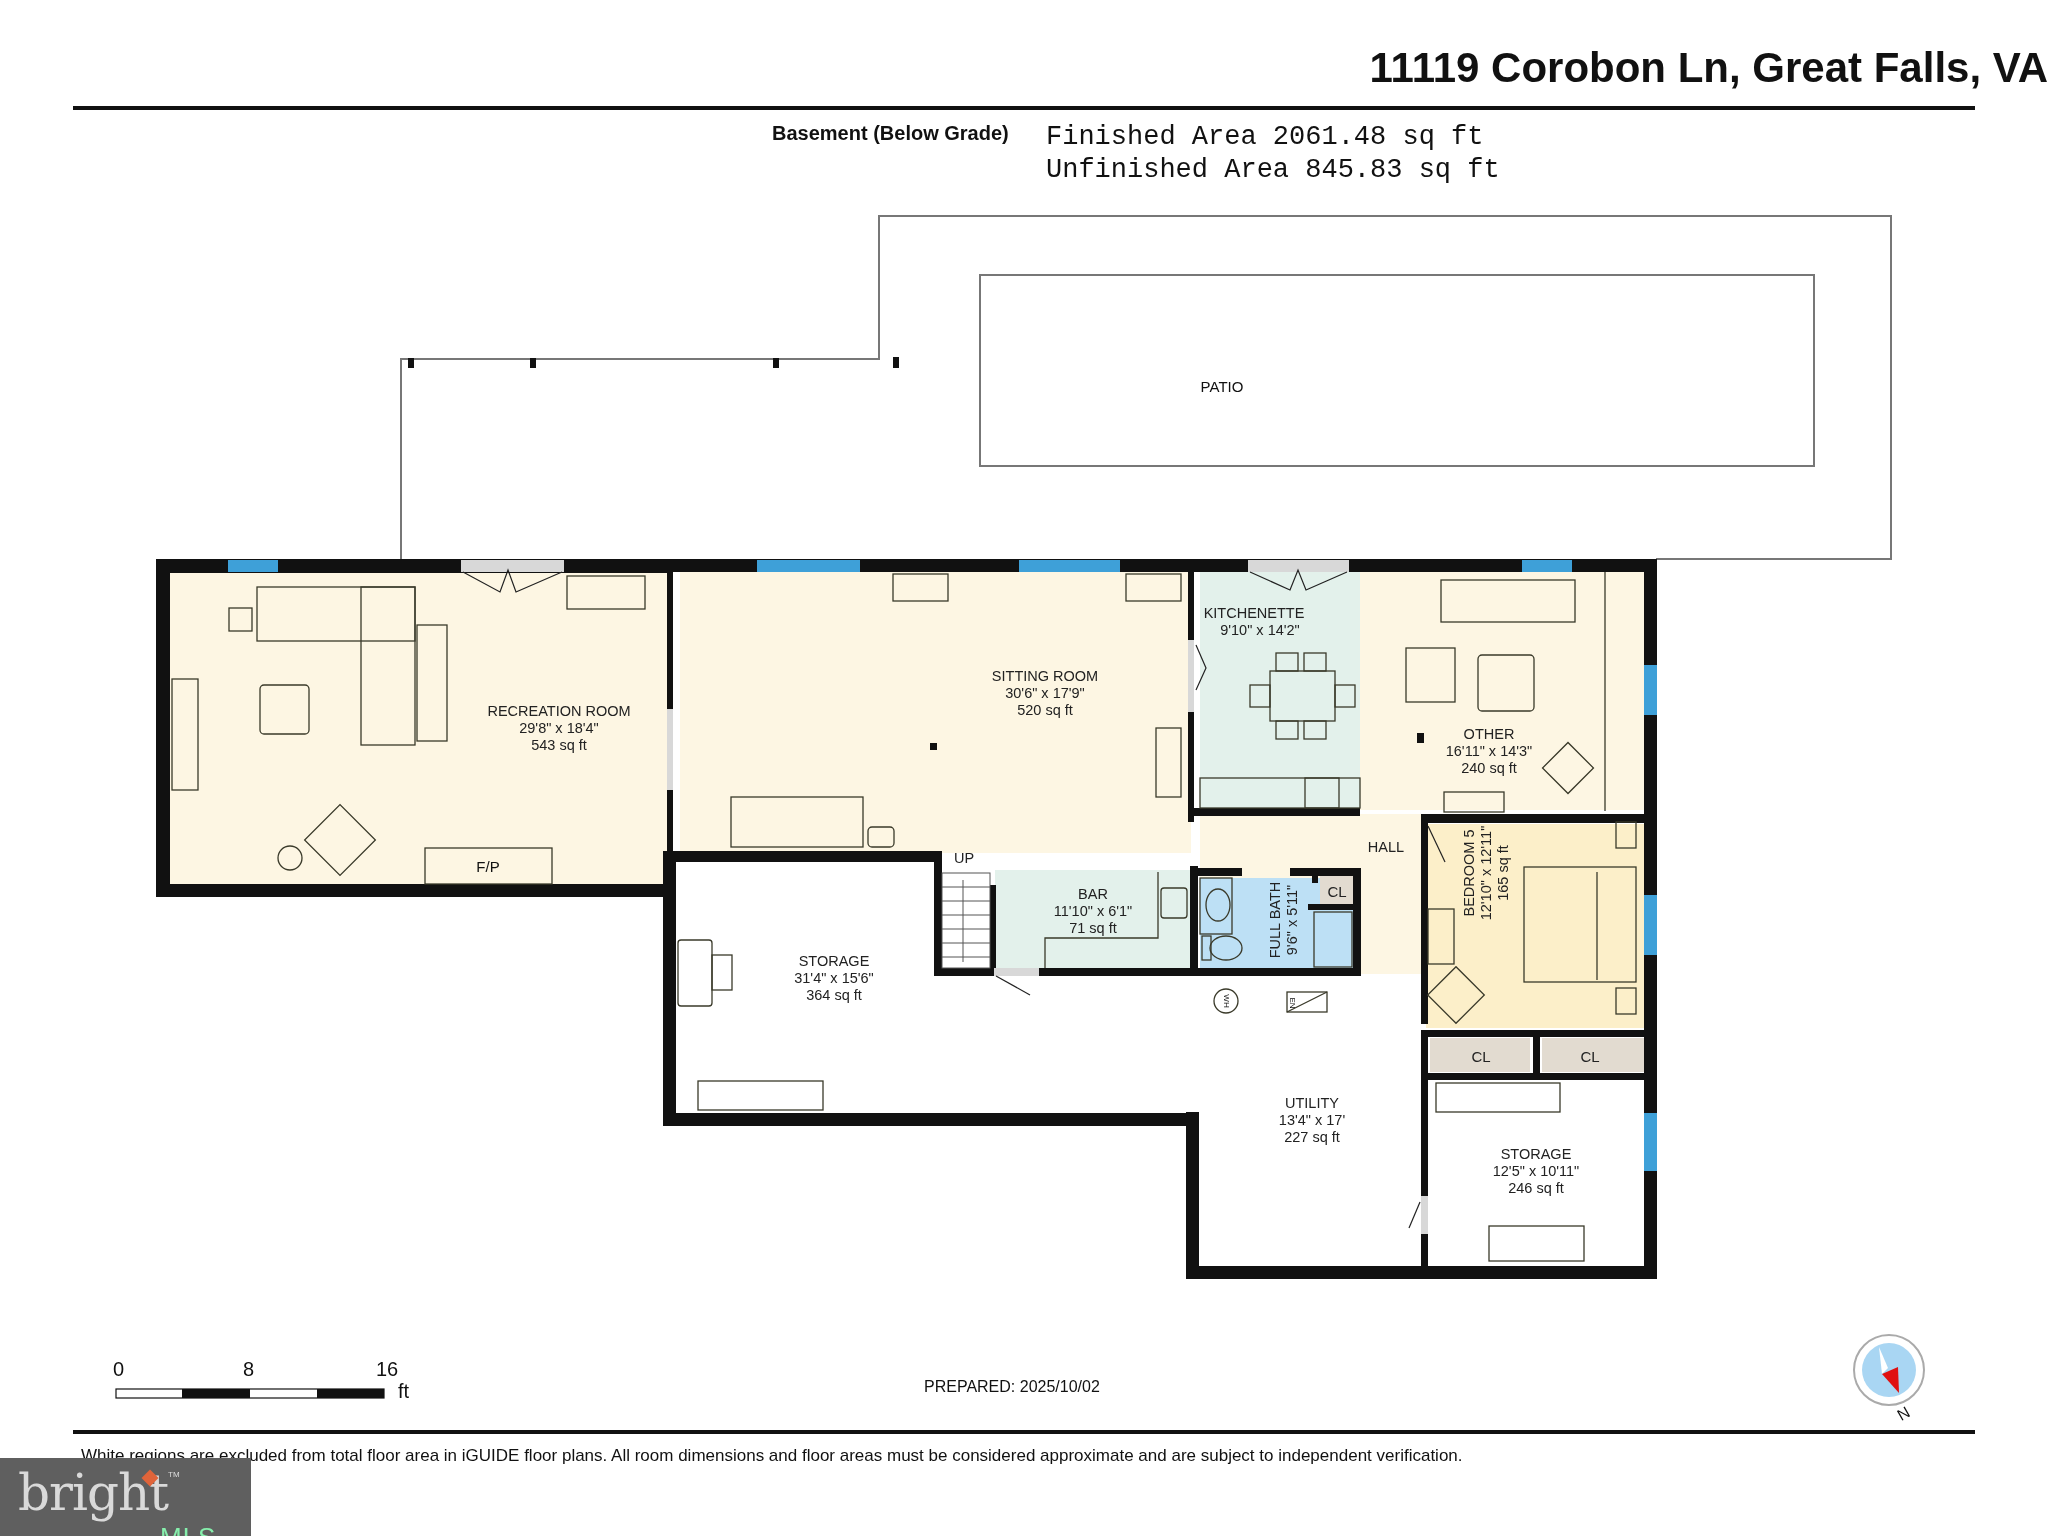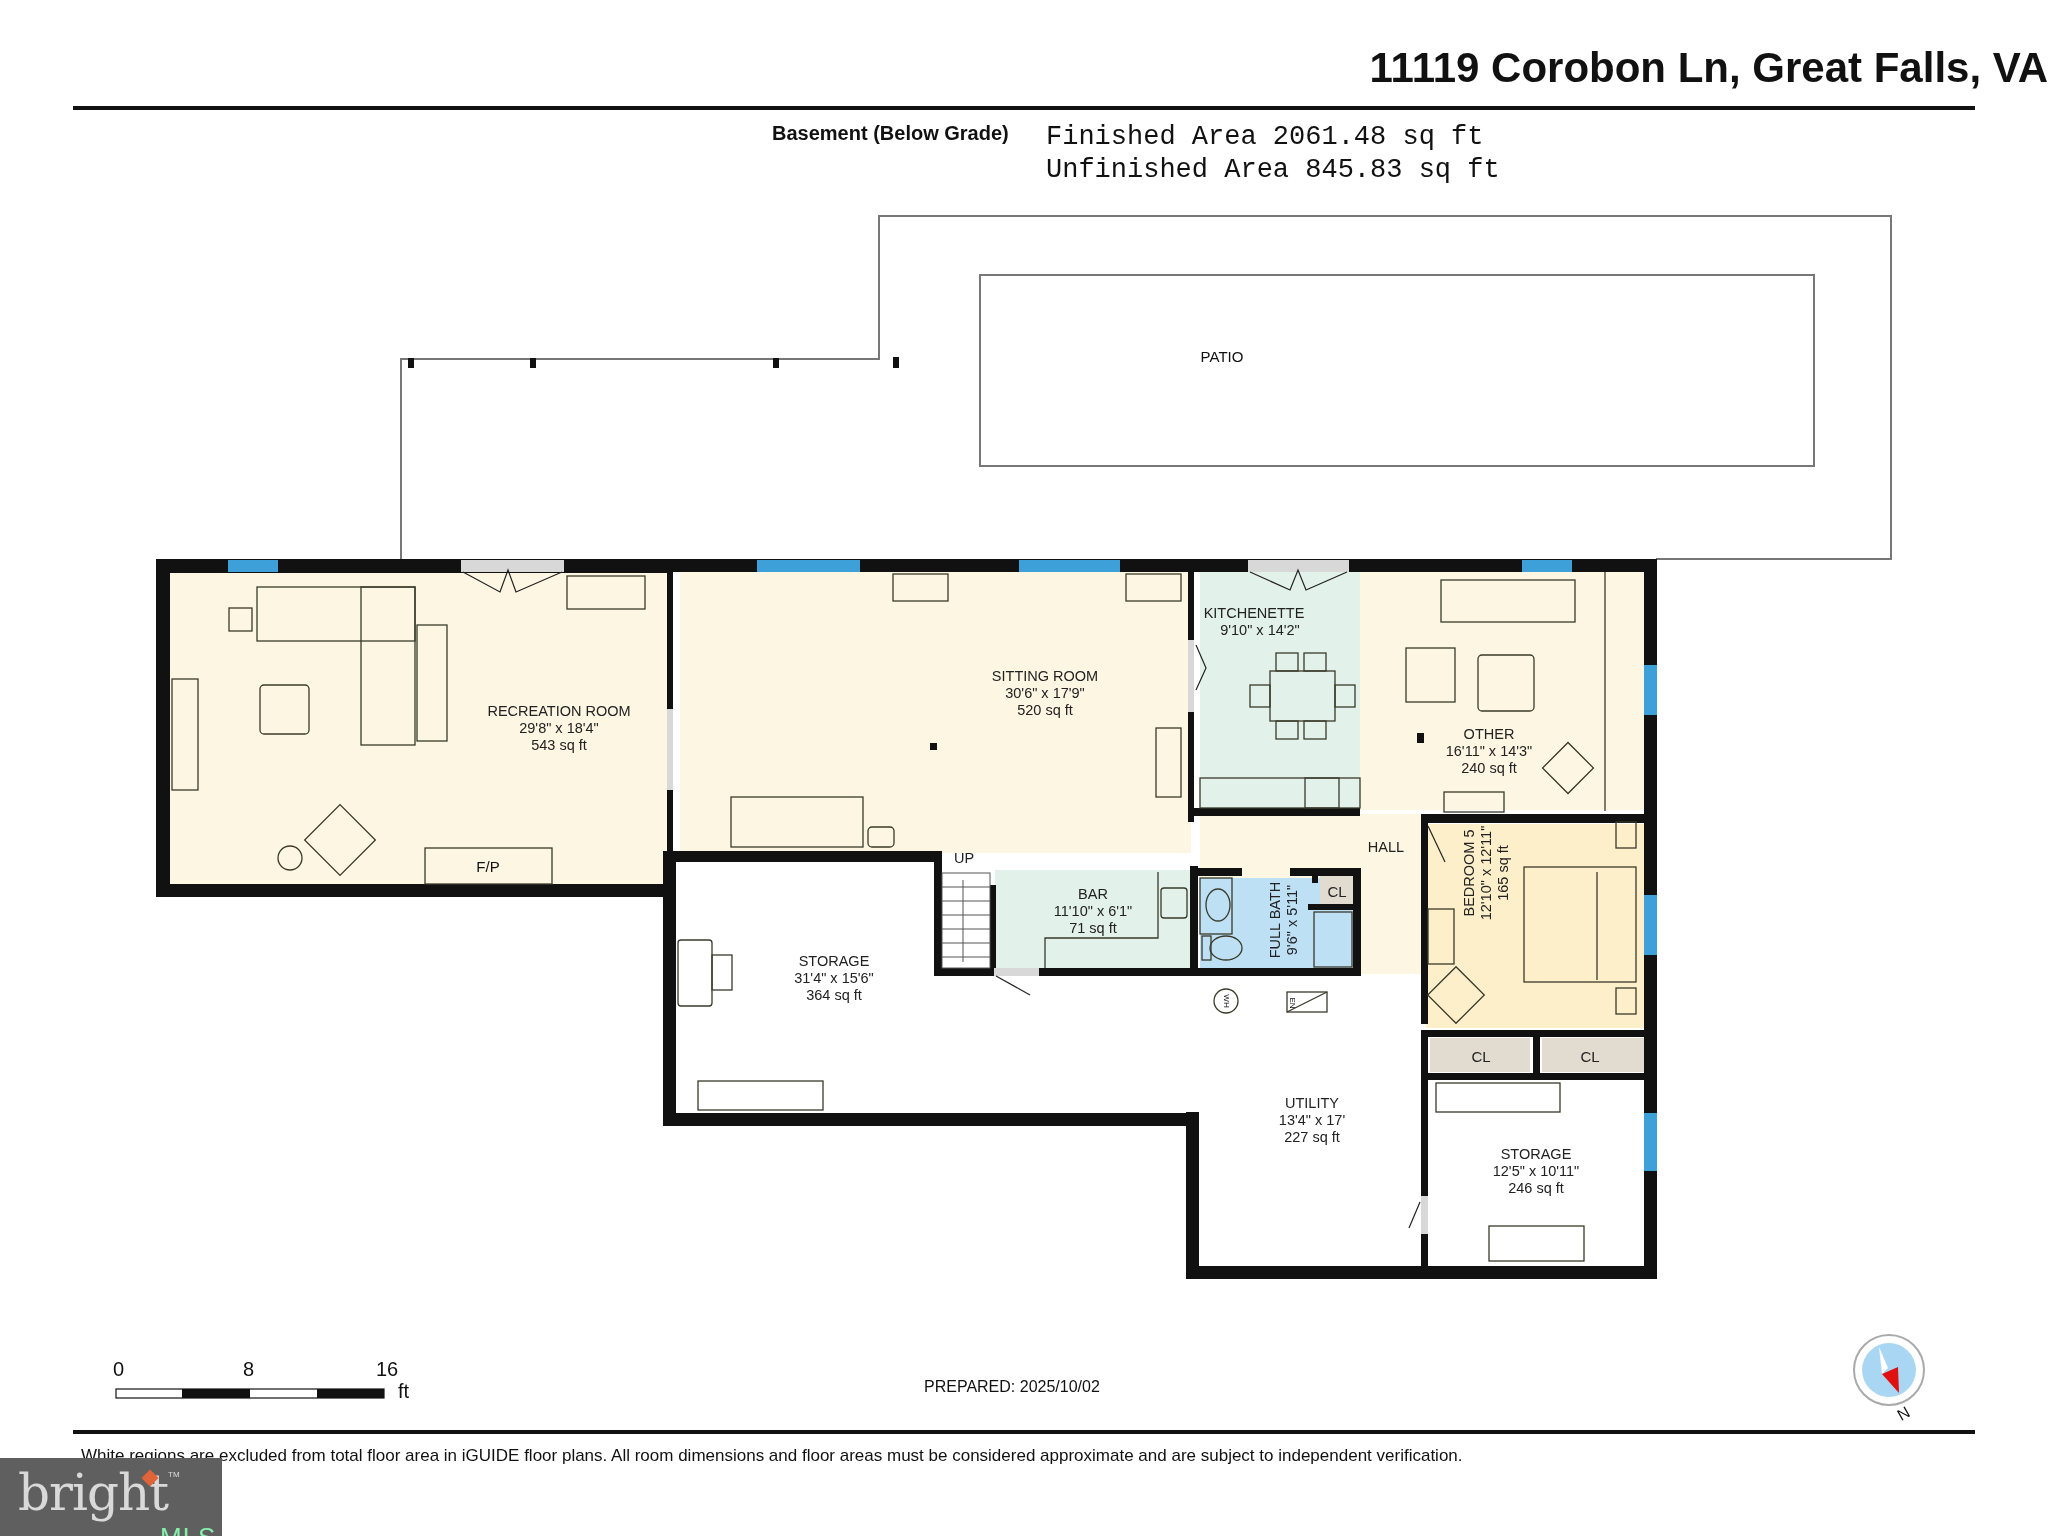--- a/index.html
+++ b/index.html
@@ -9,21 +9,21 @@
   .rule{left:73px;width:1902px;height:4px;background:#111;}
   .sub-label{font-size:20px;font-weight:bold;}
   .sub-val{font-size:27px;font-family:Liberation Mono, monospace;}
   .room-label{position:absolute;text-align:center;font-size:14.5px;line-height:17px;color:#222;white-space:nowrap;transform:translate(-50%,-50%);}
   .room-label span{display:block;}
   .vert{transform:translate(-50%,-50%) rotate(-90deg);}
   .cl{position:absolute;font-size:15px;color:#222;transform:translate(-50%,-50%);}
   .scale-num{font-size:20px;}
   .footer-note{font-size:17px;left:81px;top:1446px;white-space:nowrap;}
   .prepared{font-size:16px;left:924px;top:1378px;}
-  .bright{left:0;top:1458px;width:222px;height:78px;background:#5f5f5f;color:#ddd;}
+  .bright{left:0;top:1458px;width:251px;height:78px;background:#5f5f5f;color:#ddd;}
   .bright .b1{position:absolute;left:18px;top:6px;font-family:"DejaVu Serif",serif;font-size:50px;color:#d9d9d9;letter-spacing:-1px;}
   .bright .b2{position:absolute;left:160px;top:28px;font-size:26px;color:#86efac;letter-spacing:1px;margin-top:36px;}
   .bright .star{position:absolute;left:144px;top:14px;width:12px;height:12px;background:#e0643a;transform:rotate(45deg);}
   .bright .tm{position:absolute;left:168px;top:12px;font-size:8px;color:#ddd;}
 </style>
 </head>
 <body>
 
 <div class="abs title">11119 Corobon Ln, Great Falls, VA</div>
 <div class="abs rule" style="top:106px;"></div>
@@ -206,21 +206,21 @@
 
     <circle cx="1226" cy="1001" r="12"></circle>
     <rect x="1287" y="992" width="40" height="20"></rect>
     <line x1="1287" y1="1012" x2="1327" y2="992"></line>
   </g>
 
   <rect x="930" y="743" width="7" height="7" fill="#111"></rect>
   <rect x="1417" y="733" width="7" height="10" fill="#111"></rect>
 </svg>
 
-<div class="abs" style="left:1222px;top:356px;font-size:15px;transform:translate(-50%,-50%);">PATIO</div>
+<div class="abs" style="left:1222px;top:386px;font-size:15px;transform:translate(-50%,-50%);">PATIO</div>
 
 <div class="room-label" style="left:559px;top:728px;">
   <span>RECREATION ROOM</span>
   <span>29'8" x 18'4"</span>
   <span>543 sq ft</span>
 </div>
 <div class="abs" style="left:488px;top:866px;font-size:15px;transform:translate(-50%,-50%);">F/P</div>
 
 <div class="room-label" style="left:1045px;top:693px;">
   <span>SITTING ROOM</span>

